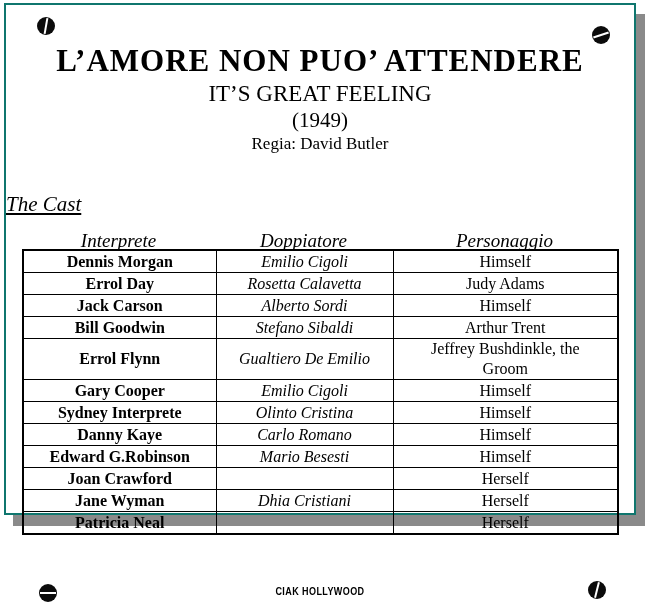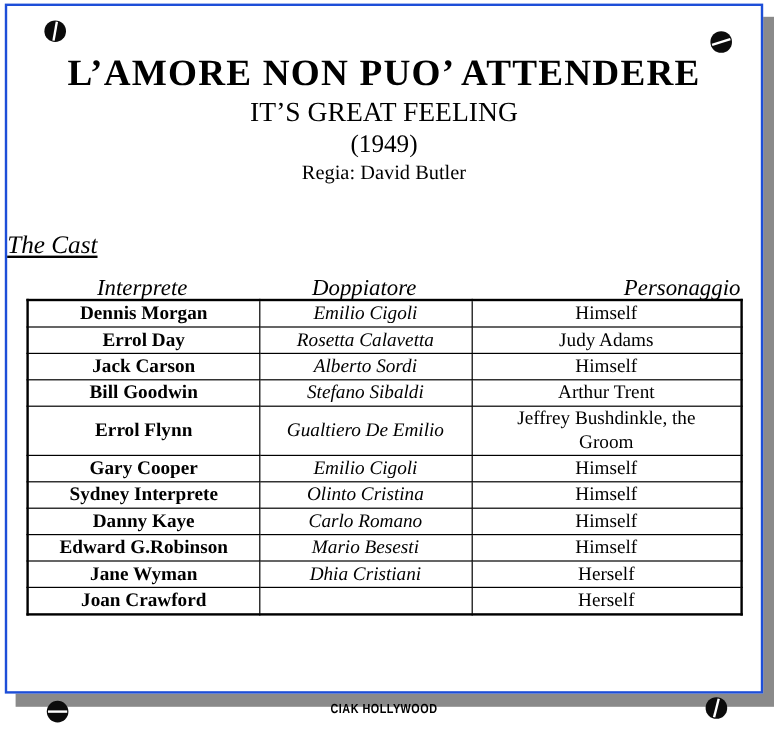--- a/index.html
+++ b/index.html
@@ -7,23 +7,23 @@
     width:646px; height:613px;
     background:#ffffff;
     position:relative;
     overflow:hidden;
     font-family:"Liberation Serif", serif;
     color:#000;
   }
   .page {
     position:absolute;
     left:4px; top:3px;
-    width:632px; height:575px;
+    width:632px; height:512px;
     box-sizing:border-box;
-    border:2px solid #1d4ed8;
+    border:2px solid #0f766e;
     background:#fff;
     box-shadow:9px 11px 0 #8a8a8a;
   }
   
   .screw {
     position:absolute;
     width:18px; height:18px;
     background:#0b0b0b;
     border-radius:50%;
   }
@@ -75,21 +75,21 @@
   }
   .col-headers {
     position:absolute; left:16px; top:226px;
     width:595px;
     display:flex;
     font-size:19px; font-style:italic;
     line-height:20px;
   }
   .col-headers .ch0 { width:193px; text-align:center; }
   .col-headers .ch1 { width:177px; text-align:center; }
-  .col-headers .ch2 { width:225px; text-align:right; }
+  .col-headers .ch2 { width:225px; text-align:center; }
 
   table.cast {
     position:absolute; left:16px; top:244px;
     width:595px;
     border-collapse:collapse;
     border:2px solid #000;
     table-layout:fixed;
   }
   table.cast td {
     border:1px solid #000;
@@ -184,26 +184,31 @@
           <td class="c0">Danny Kaye</td>
           <td class="c1">Carlo Romano</td>
           <td class="c2">Himself</td>
         </tr>
         <tr>
           <td class="c0">Edward G.Robinson</td>
           <td class="c1">Mario Besesti</td>
           <td class="c2">Himself</td>
         </tr>
         <tr>
+          <td class="c0">Joan Crawford</td>
+          <td class="c1"></td>
+          <td class="c2">Herself</td>
+        </tr>
+        <tr>
           <td class="c0">Jane Wyman</td>
           <td class="c1">Dhia Cristiani</td>
           <td class="c2">Herself</td>
         </tr>
         <tr>
-          <td class="c0">Joan Crawford</td>
+          <td class="c0">Patricia Neal</td>
           <td class="c1"></td>
           <td class="c2">Herself</td>
         </tr>
       </tbody>
   </table>
 
   <div class="logo">CIAK HOLLYWOOD</div>
 </div>
 
 </body></html>

